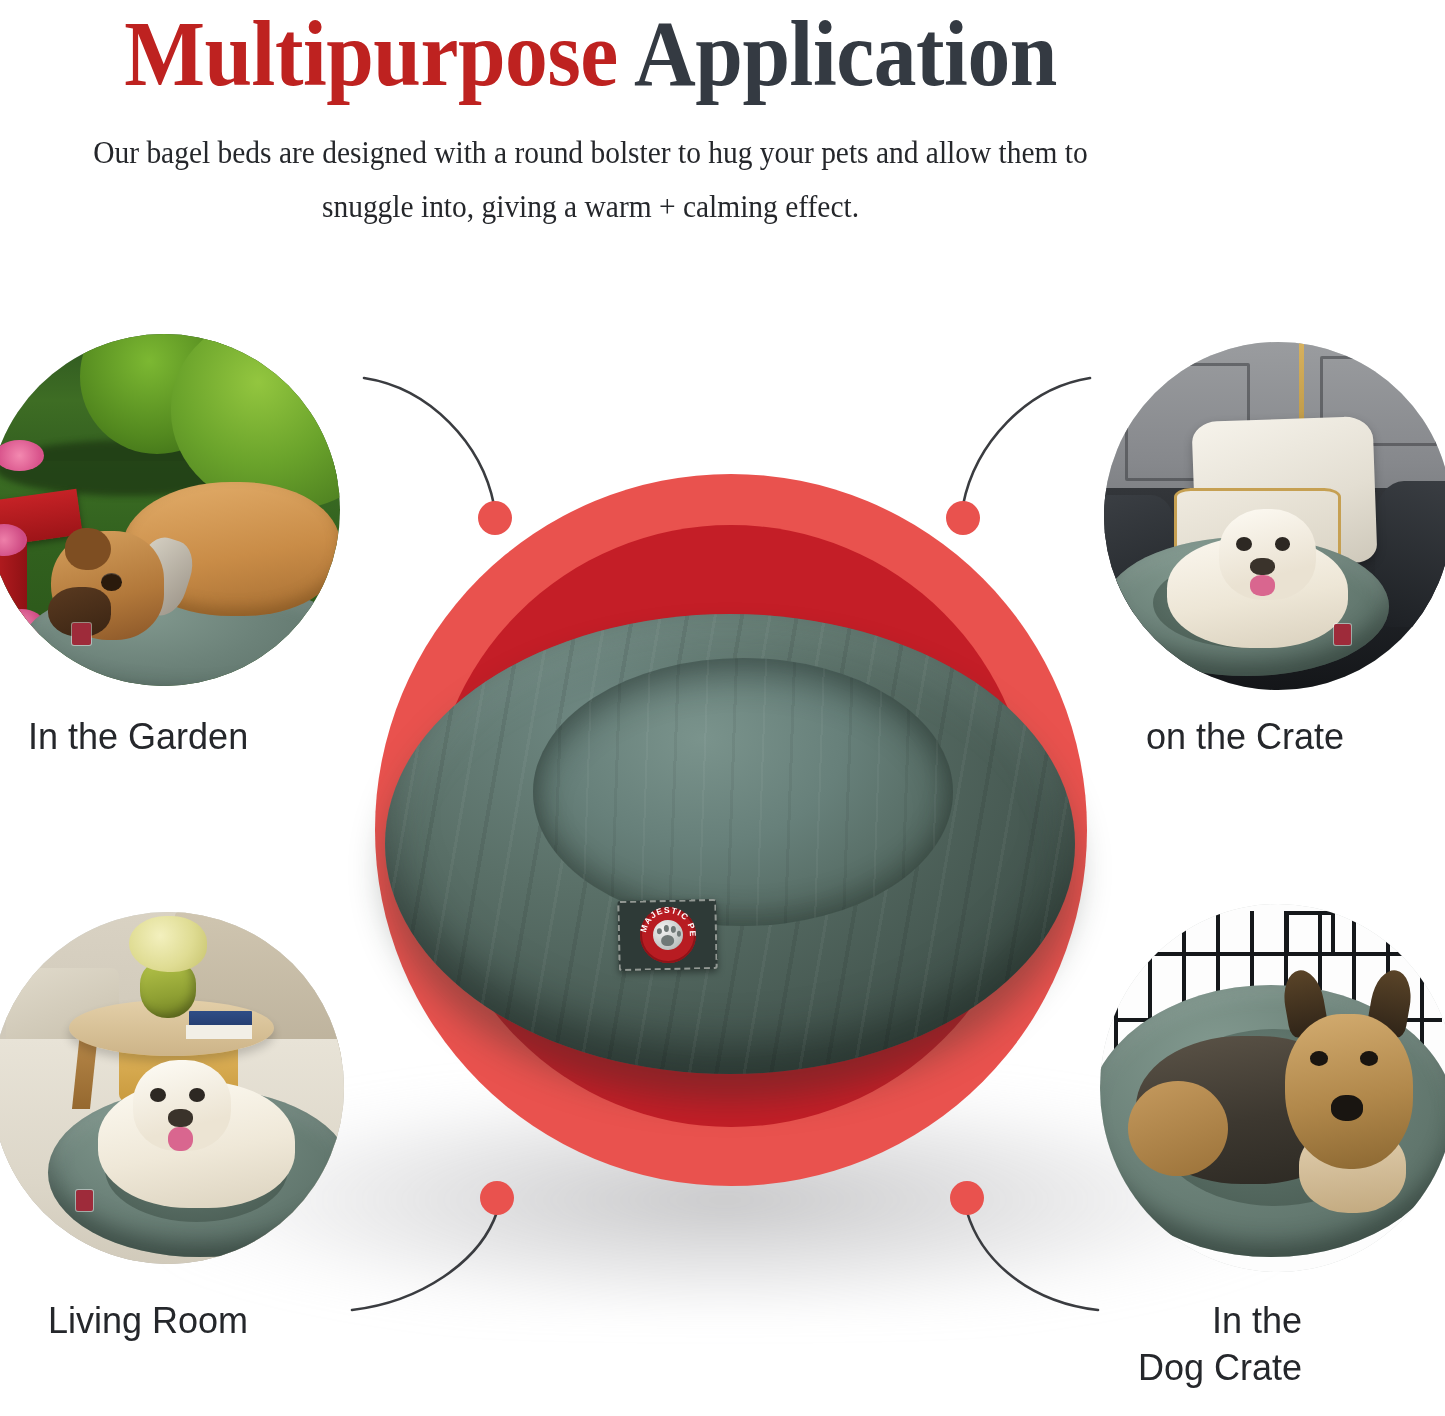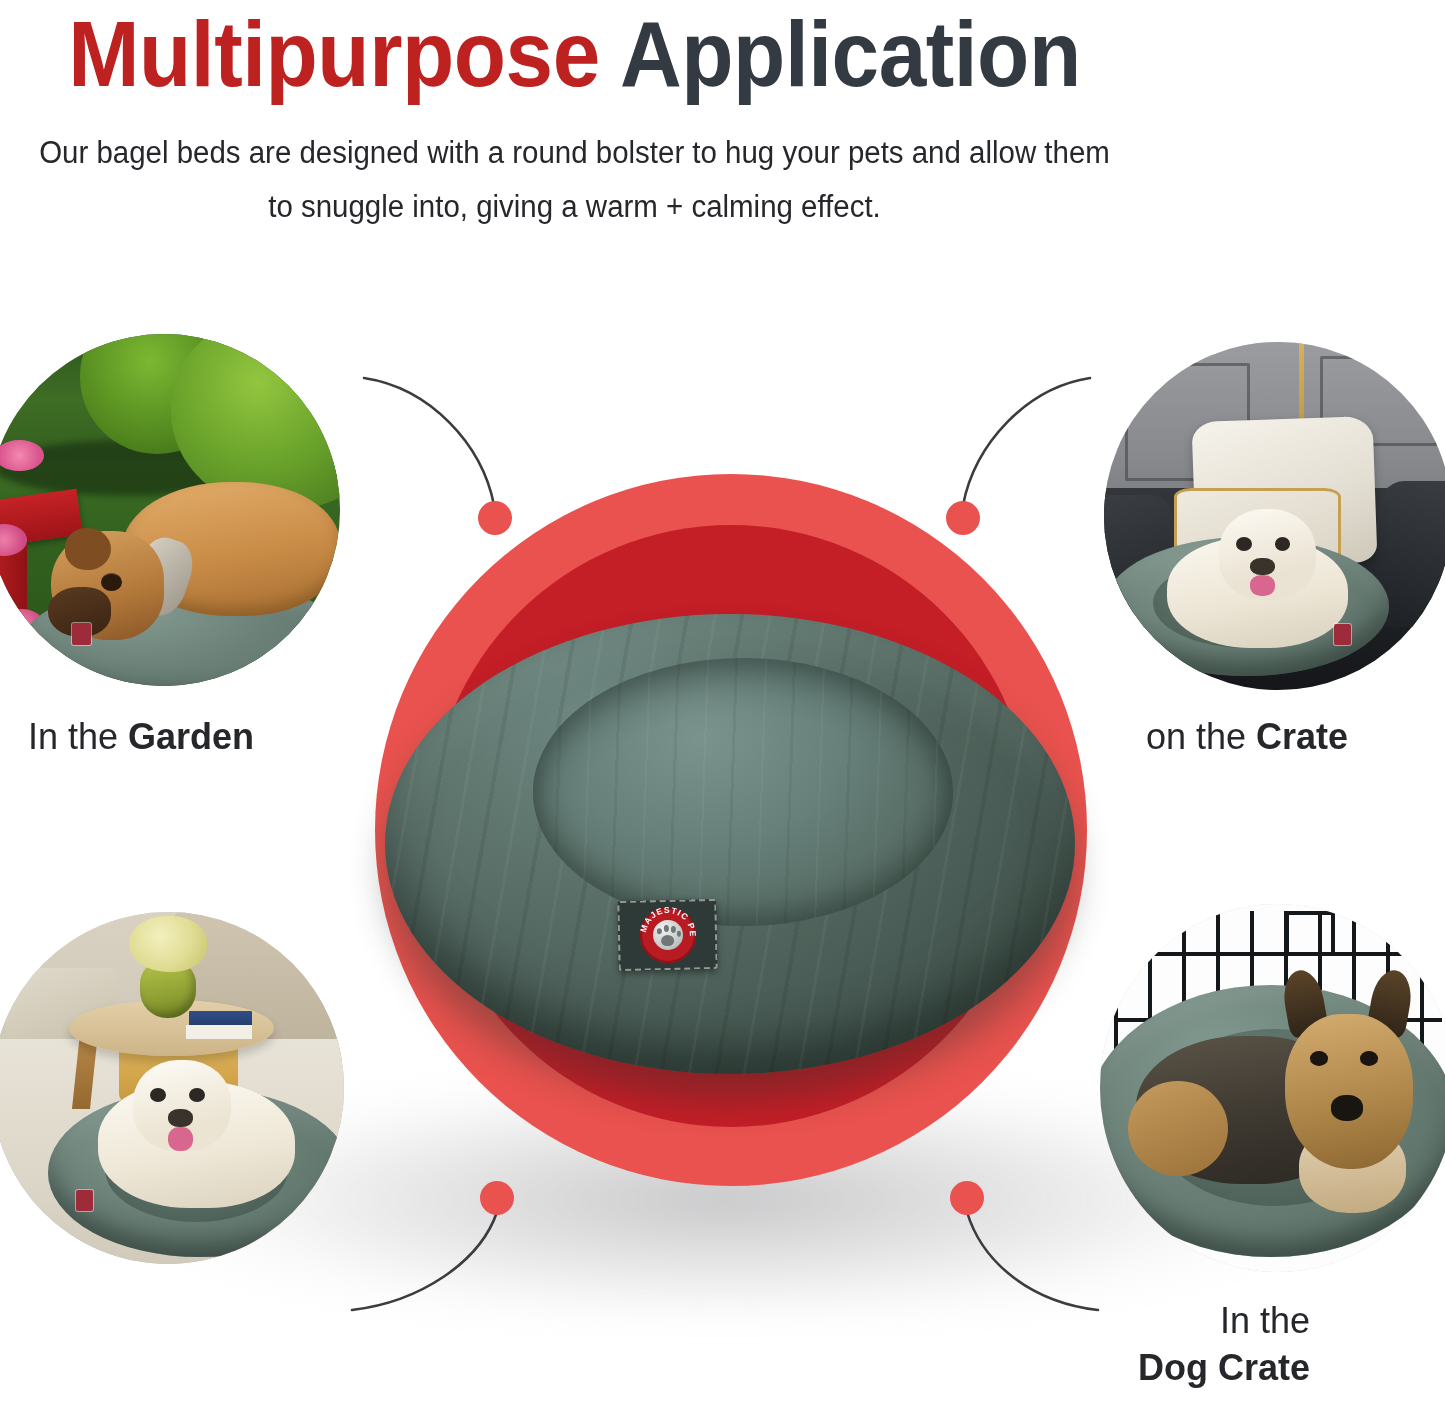--- a/index.html
+++ b/index.html
@@ -14,21 +14,21 @@
   
   .floor-glow{
     position:absolute; left:170px; top:1080px;
     width:1110px; height:240px;
     background:radial-gradient(ellipse at 50% 50%, rgba(120,120,124,0.40) 0%, rgba(140,140,145,0.22) 38%, rgba(190,190,195,0.08) 64%, rgba(255,255,255,0) 80%);
     filter:blur(14px);
     pointer-events:none;
   }
 
   
-  .header{ position:absolute; left:0; top:0; width:1149px; }
+  .header{ position:absolute; left:16px; top:0; width:1149px;font-family:Liberation Serif, serif; }
   .title{
     text-align:center;
     font-size:93px;
     line-height:100px;
     font-weight:700;
     letter-spacing:-0.5px;
     white-space:nowrap;
     padding-top:4px;
     transform:scaleX(0.92);
   }
@@ -329,21 +329,21 @@
   .c-eye2  { left:73%; top:40%; width:5%; height:4%; border-radius:50%; background:#1A1510; }
   .c-nose  { left:65%; top:52%; width:9%; height:7%; border-radius:46%; background:#191511; }
   .c-chest { left:56%; top:60%; width:30%; height:24%; border-radius:46%;
              background:linear-gradient(175deg,#E4D2B3 0%,#C2A97F 100%); }
 
   
   .connectors{ position:absolute; left:0; top:0; width:1445px; height:1416px; pointer-events:none; }
 
   
   .caption{ position:absolute; font-size:36px; line-height:47px; color:#25272B; font-weight:400; }
-  .caption b{ font-weight:700; }
+  .caption b{ font-weight:400; }
   #cap-garden{ left:28px;  top:713px;  }
   #cap-sofa  { left:1146px;top:713px;  }
   #cap-living{ left:48px;  top:1297px; }
   #cap-crate { left:1138px;top:1297px; text-align:right; }
 </style>
 </head>
 <body>
 
 <div class="floor-glow"></div>
 
@@ -497,20 +497,23 @@
   </div>
 </div>
 
 <div class="caption" id="cap-sofa">
   <div>
     <span>on the </span><b>Crate</b>
   </div>
 </div>
 
 <div class="caption" id="cap-living">
+  <div>
+    <b>Living Room</b>
+  </div>
 </div>
 
 <div class="caption" id="cap-crate">
   <div>
     <span>In the</span>
   </div>
   <div>
     <b>Dog Crate</b>
   </div>
 </div>

